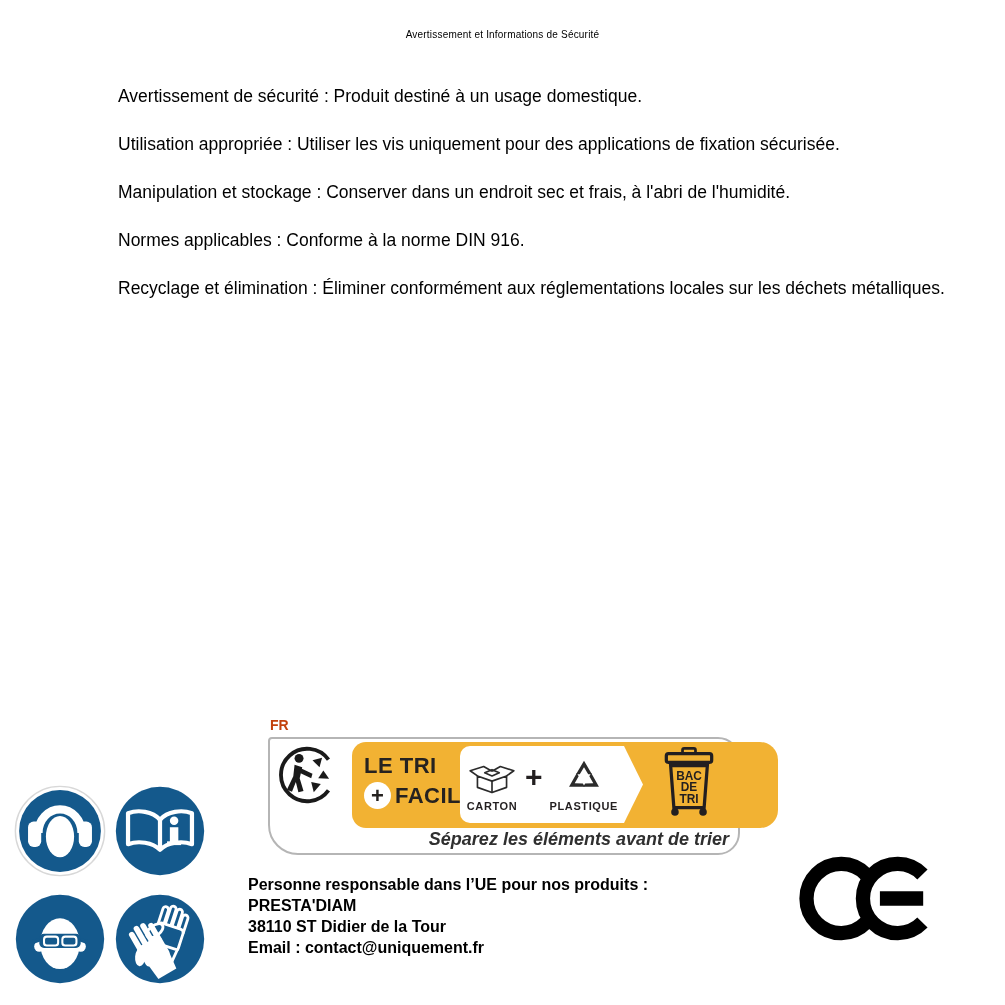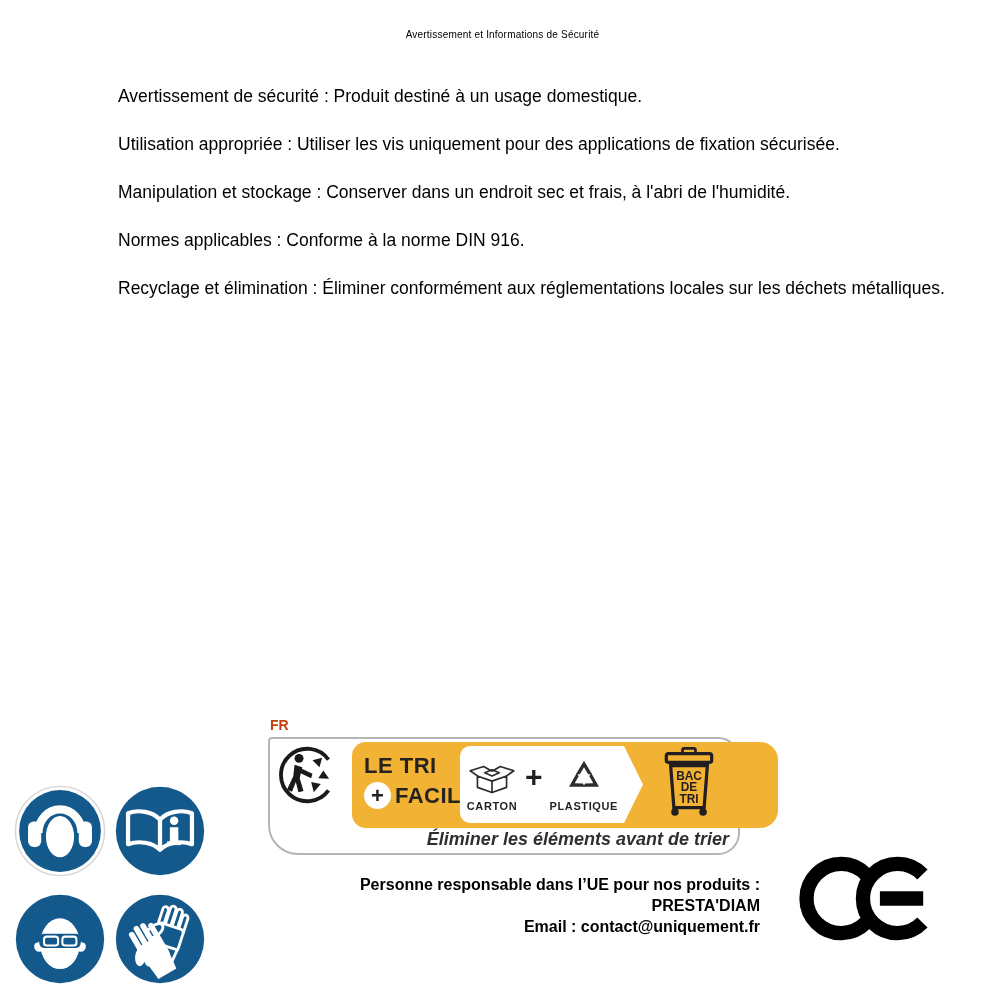--- a/index.html
+++ b/index.html
@@ -58,21 +58,21 @@
   .mat-label{font-size:11px;font-weight:bold;letter-spacing:.6px;color:#231F20;margin-top:1px;}
   .mat-plus{font-size:30px;font-weight:800;color:#231F20;margin-top:-16px;}
   .bin{position:absolute;left:310px;top:3px;width:54px;height:80px;}
   .bin text{font-size:11px;font-weight:bold;fill:#231F20;}
   .tagline{
     position:absolute;right:9px;top:90px;
     font-style:italic;font-weight:600;font-size:18px;color:#2f2f2f;white-space:nowrap;
   }
 
   .address{
-    position:absolute;left:248px;top:874px;width:512px;text-align:right;
+    position:absolute;left:248px;top:874px;width:512px;text-align:left;
     font-size:16px;font-weight:bold;line-height:21px;
   }
   .ce{position:absolute;left:799px;top:848px;width:143px;height:101px;}
 </style>
 </head>
 <body>
 
 <div class="title">Avertissement et Informations de Sécurité</div>
 
 <div class="paras">
@@ -187,26 +187,27 @@
       <rect x="4" y="6" width="42" height="8" rx="2" fill="none" stroke="#231F20" stroke-width="3"></rect>
       <path d="M8,17 L42,17 L39,56 L11,56 Z" fill="none" stroke="#231F20" stroke-width="3"></path>
       <circle cx="12" cy="60" r="3.5" fill="#231F20"></circle>
       <circle cx="38" cy="60" r="3.5" fill="#231F20"></circle>
       <text x="25" y="30" text-anchor="middle">BAC</text>
       <text x="25" y="41" text-anchor="middle">DE</text>
       <text x="25" y="52" text-anchor="middle">TRI</text>
     </svg>
   </div>
 
-  <div class="tagline">Éliminer les éléments avant de trier</div>
+  <div class="tagline">Séparez les éléments avant de trier</div>
 </div>
 
 <div class="address">
   <div>Personne responsable dans l’UE pour nos produits :</div>
   <div>PRESTA'DIAM</div>
+  <div>38110 ST Didier de la Tour</div>
   <div>Email : contact@uniquement.fr</div>
 </div>
 
 <svg class="ce" viewBox="0 0 380 250" role="img" aria-label="CE">
   <g fill="none" stroke="#000000" stroke-width="38">
     <path d="M178,61 A92,92 0 1 0 178,189"></path>
     <path d="M328,61 A92,92 0 1 0 328,189"></path>
     <path d="M215,125 L330,125"></path>
   </g>
 </svg>

